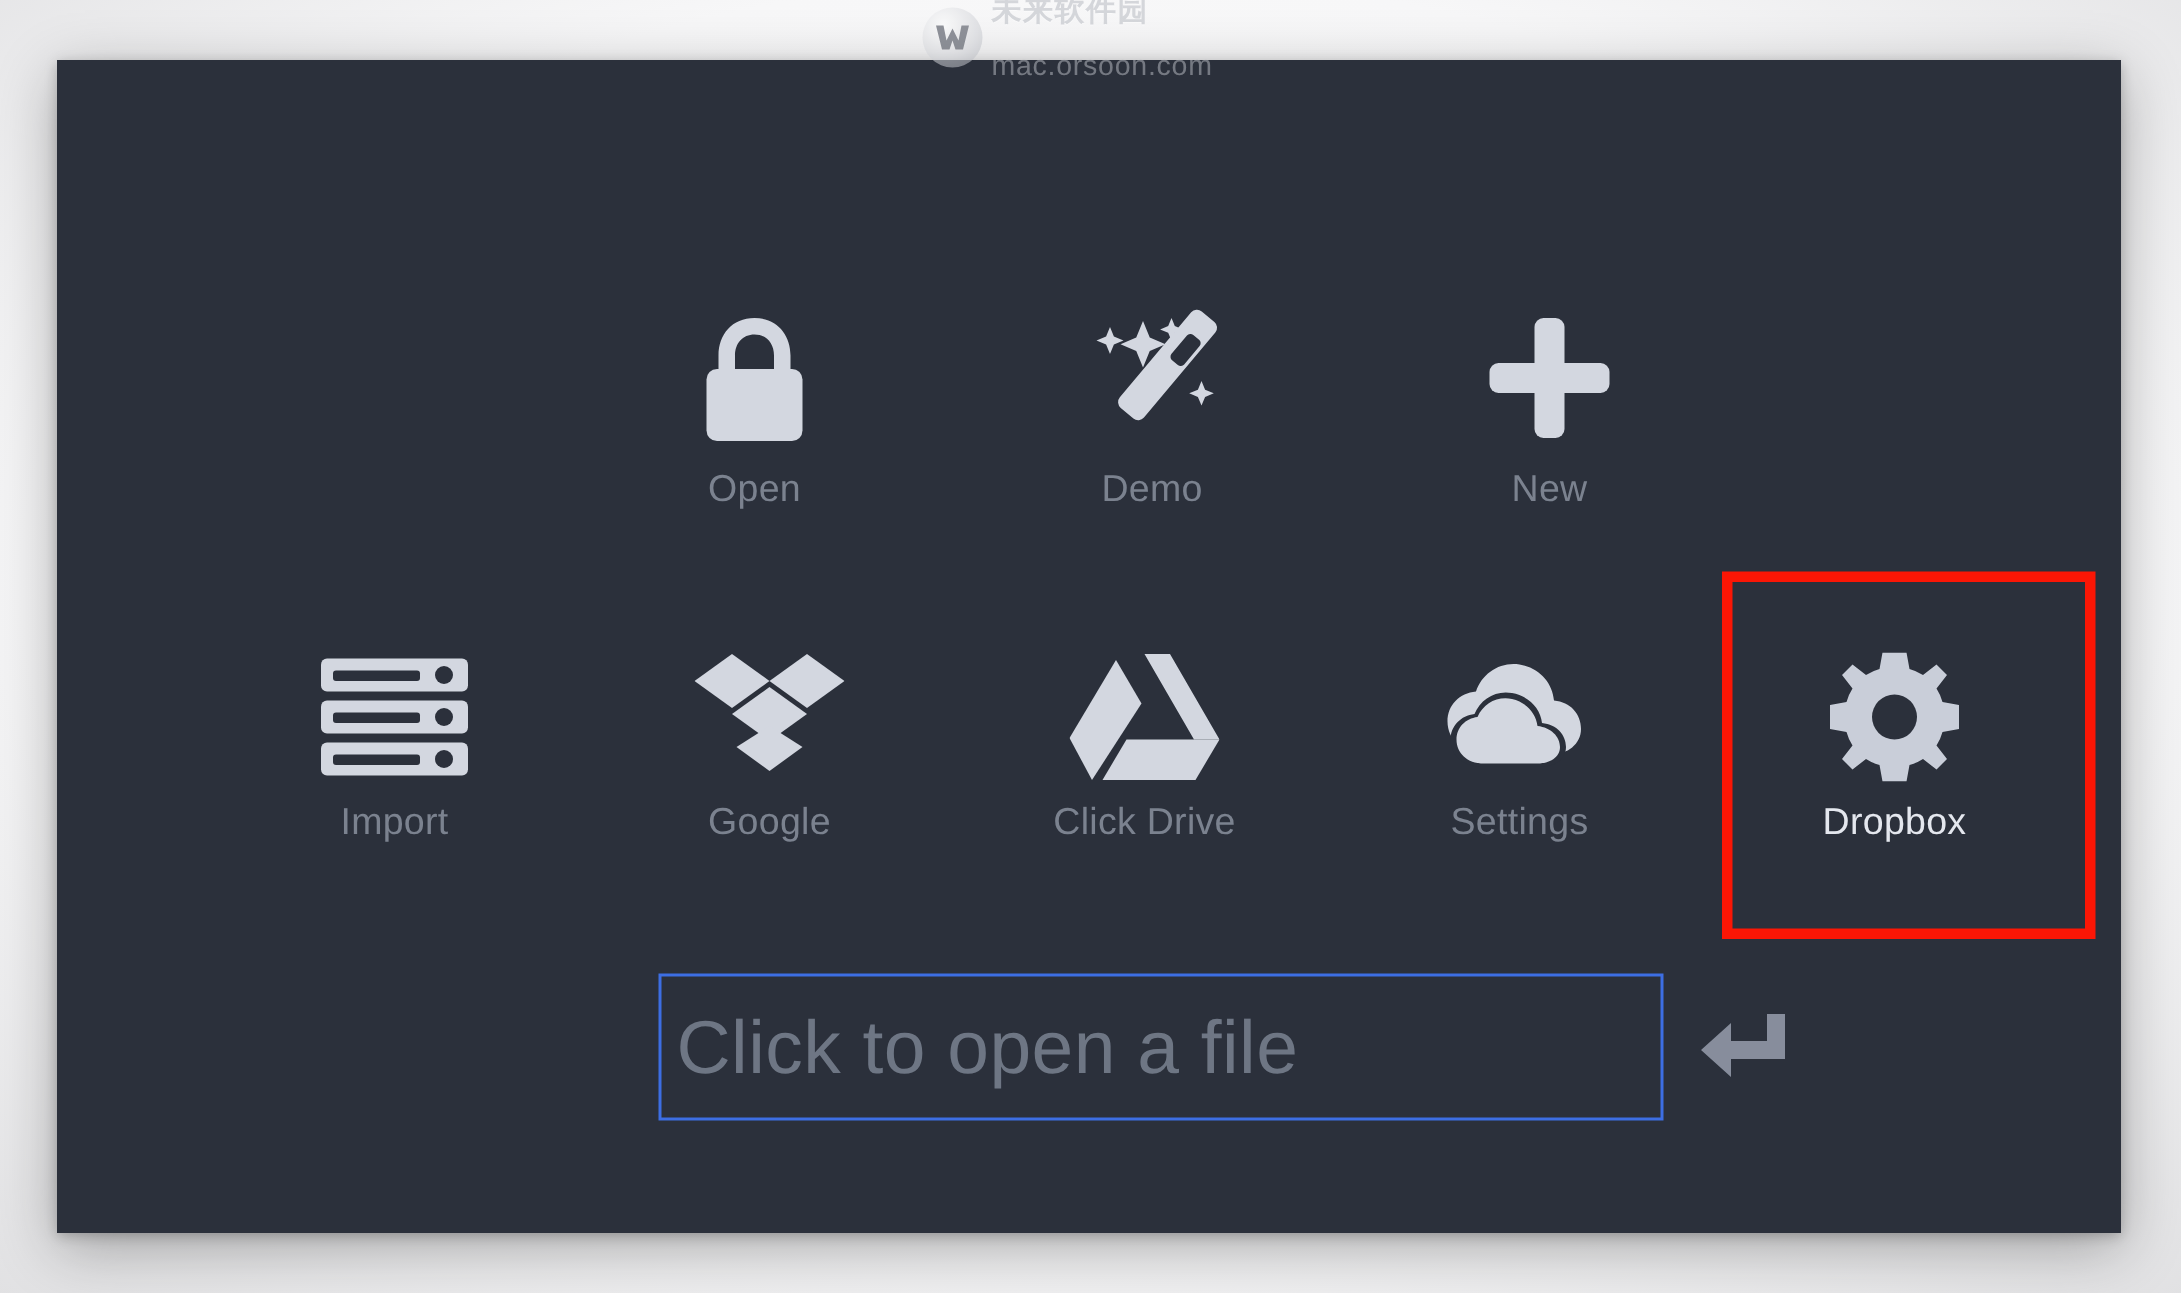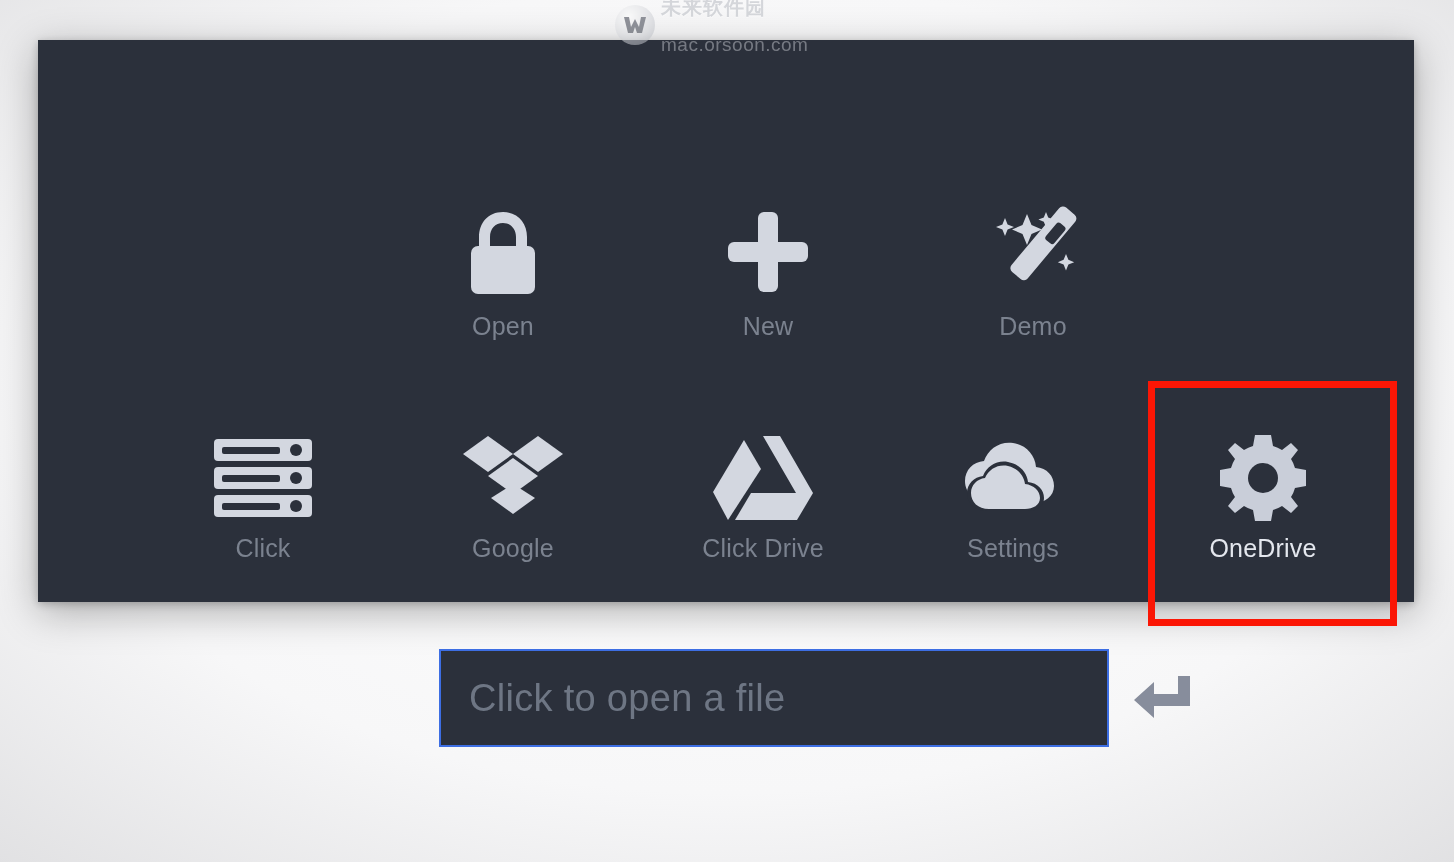--- a/index.html
+++ b/index.html
@@ -22,21 +22,21 @@
     position: absolute;
     inset: 0;
     background:
       radial-gradient(ellipse 1500px 900px at 50% 45%, #ffffff 0%, #f7f7f8 45%, #dcdcde 78%, #c9cace 100%);
   }
   .panel {
     position: absolute;
     left: 38px;
     top: 40px;
     width: 1376px;
-    height: 562px;
+    height: 782px;
     background: #2b303b;
     box-shadow: 0 10px 38px rgba(0,0,0,0.30), 0 2px 8px rgba(0,0,0,0.22);
   }
 
   
   .row {
     position: absolute;
     display: flex;
     align-items: flex-start;
   }
@@ -100,22 +100,22 @@
     width: 670px;
     height: 98px;
     border: 2px solid #3d6ee3;
     box-sizing: border-box;
     background: #2b303b;
     display: flex;
     align-items: center;
     cursor: pointer;
   }
   .openbar .ph {
-    margin-left: 28px;
-    font-size: 38px;
+    margin-left: 10px;
+    font-size: 50px;
     color: #6e7684;
     letter-spacing: 0.3px;
   }
   .enter-icon {
     position: absolute;
     left: 1096px;
     top: 634px;
     width: 62px;
     height: 52px;
     cursor: pointer;
@@ -192,45 +192,45 @@
             <path d="M37 4 C22 4 13 15 13 29 L13 40 L24 40 L24 29 C24 21 29 15 37 15
                      C45 15 50 21 50 29 L50 40 L61 40 L61 29 C61 15 52 4 37 4 Z" fill="#d3d7e0"></path>
             <rect x="5" y="38" width="64" height="48" rx="7" fill="#d3d7e0"></rect>
           </svg>
         </span>
         <span class="label">Open</span>
       </div>
 
       <div class="tile">
         <span class="glyph">
-          <svg width="88" height="88" viewBox="0 0 88 88">
-            <rect x="34" y="4" width="20" height="80" rx="6" fill="#d3d7e0"></rect>
-            <rect x="4" y="34" width="80" height="20" rx="6" fill="#d3d7e0"></rect>
-          </svg>
-        </span>
-        <span class="label">New</span>
-      </div>
-
-      <div class="tile">
-        <span class="glyph">
           <svg width="92" height="96" viewBox="0 0 92 96">
             <g fill="#d3d7e0">
               <rect x="46" y="-3" width="21" height="84" rx="5" transform="rotate(40 56 39)"></rect>
               <rect x="-9999" y="-9999" width="0" height="0"></rect>
             </g>
             <rect x="63" y="18" width="11" height="22" rx="3" fill="#2b303b" transform="rotate(40 68 29)"></rect>
             <g fill="#d3d7e0">
               <path d="M40 10 L44.5 21 L55 25.5 L44.5 30 L40 41 L35.5 30 L25 25.5 L35.5 21 Z"></path>
               <path d="M18 14 L20.6 20.4 L27 23 L20.6 25.6 L18 32 L15.4 25.6 L9 23 L15.4 20.4 Z"></path>
               <path d="M59 8 L61.2 13.4 L66.6 15.6 L61.2 17.8 L59 23.2 L56.8 17.8 L51.4 15.6 L56.8 13.4 Z"></path>
               <path d="M79 50 L81.4 55.8 L87.2 58.2 L81.4 60.6 L79 66.4 L76.6 60.6 L70.8 58.2 L76.6 55.8 Z"></path>
             </g>
           </svg>
         </span>
         <span class="label">Demo</span>
+      </div>
+
+      <div class="tile">
+        <span class="glyph">
+          <svg width="88" height="88" viewBox="0 0 88 88">
+            <rect x="34" y="4" width="20" height="80" rx="6" fill="#d3d7e0"></rect>
+            <rect x="4" y="34" width="80" height="20" rx="6" fill="#d3d7e0"></rect>
+          </svg>
+        </span>
+        <span class="label">New</span>
       </div>
 
     </div>
 
     <div class="row row-services">
 
       <div class="tile">
         <span class="glyph">
           <svg width="98" height="82" viewBox="0 0 98 82">
             <g>
@@ -241,21 +241,21 @@
               <rect x="0" y="30" width="98" height="22" rx="4" fill="#d3d7e0"></rect>
               <rect x="8" y="38" width="58" height="7" rx="2" fill="#2b303b"></rect>
               <circle cx="82" cy="41" r="6" fill="#2b303b"></circle>
 
               <rect x="0" y="58" width="98" height="22" rx="4" fill="#d3d7e0"></rect>
               <rect x="8" y="66" width="58" height="7" rx="2" fill="#2b303b"></rect>
               <circle cx="82" cy="69" r="6" fill="#2b303b"></circle>
             </g>
           </svg>
         </span>
-        <span class="label">Click</span>
+        <span class="label">Import</span>
       </div>
 
       <div class="tile">
         <span class="glyph">
           <svg width="100" height="88" viewBox="0 0 100 88">
             <g fill="#d3d7e0">
               <path d="M25 2 L50 20 L25 38 L0 20 Z"></path>
               <path d="M75 2 L100 20 L75 38 L50 20 Z"></path>
               <path d="M25 42 L50 24 L75 42 L50 60 Z"></path>
               <path d="M28 64 L50 50 L72 64 L50 80 Z"></path>
@@ -309,21 +309,21 @@
                      A32 32 0 0 1 75 33 L86 35 L86 43 L86 51 L75 53
                      A32 32 0 0 1 71 62 L78 71 L71 78 L62 71
                      A32 32 0 0 1 53 75 L51 86 L43 86 L35 86 L33 75
                      A32 32 0 0 1 24 71 L15 78 L8 71 L15 62
                      A32 32 0 0 1 11 53 L0 51 L0 43 L0 35 L11 33
                      A32 32 0 0 1 15 24 L8 15 L15 8 L24 15
                      A32 32 0 0 1 33 11 L35 0 Z"></path>
             <circle cx="43" cy="43" r="15" fill="#2b303b"></circle>
           </svg>
         </span>
-        <span class="label">OneDrive</span>
+        <span class="label">Dropbox</span>
       </div>
     </div>
 
     <div class="highlight-box"></div>
 
     <div class="openbar">
       <span class="ph">Click to open a file</span>
     </div>
 
     <span class="enter-icon">

